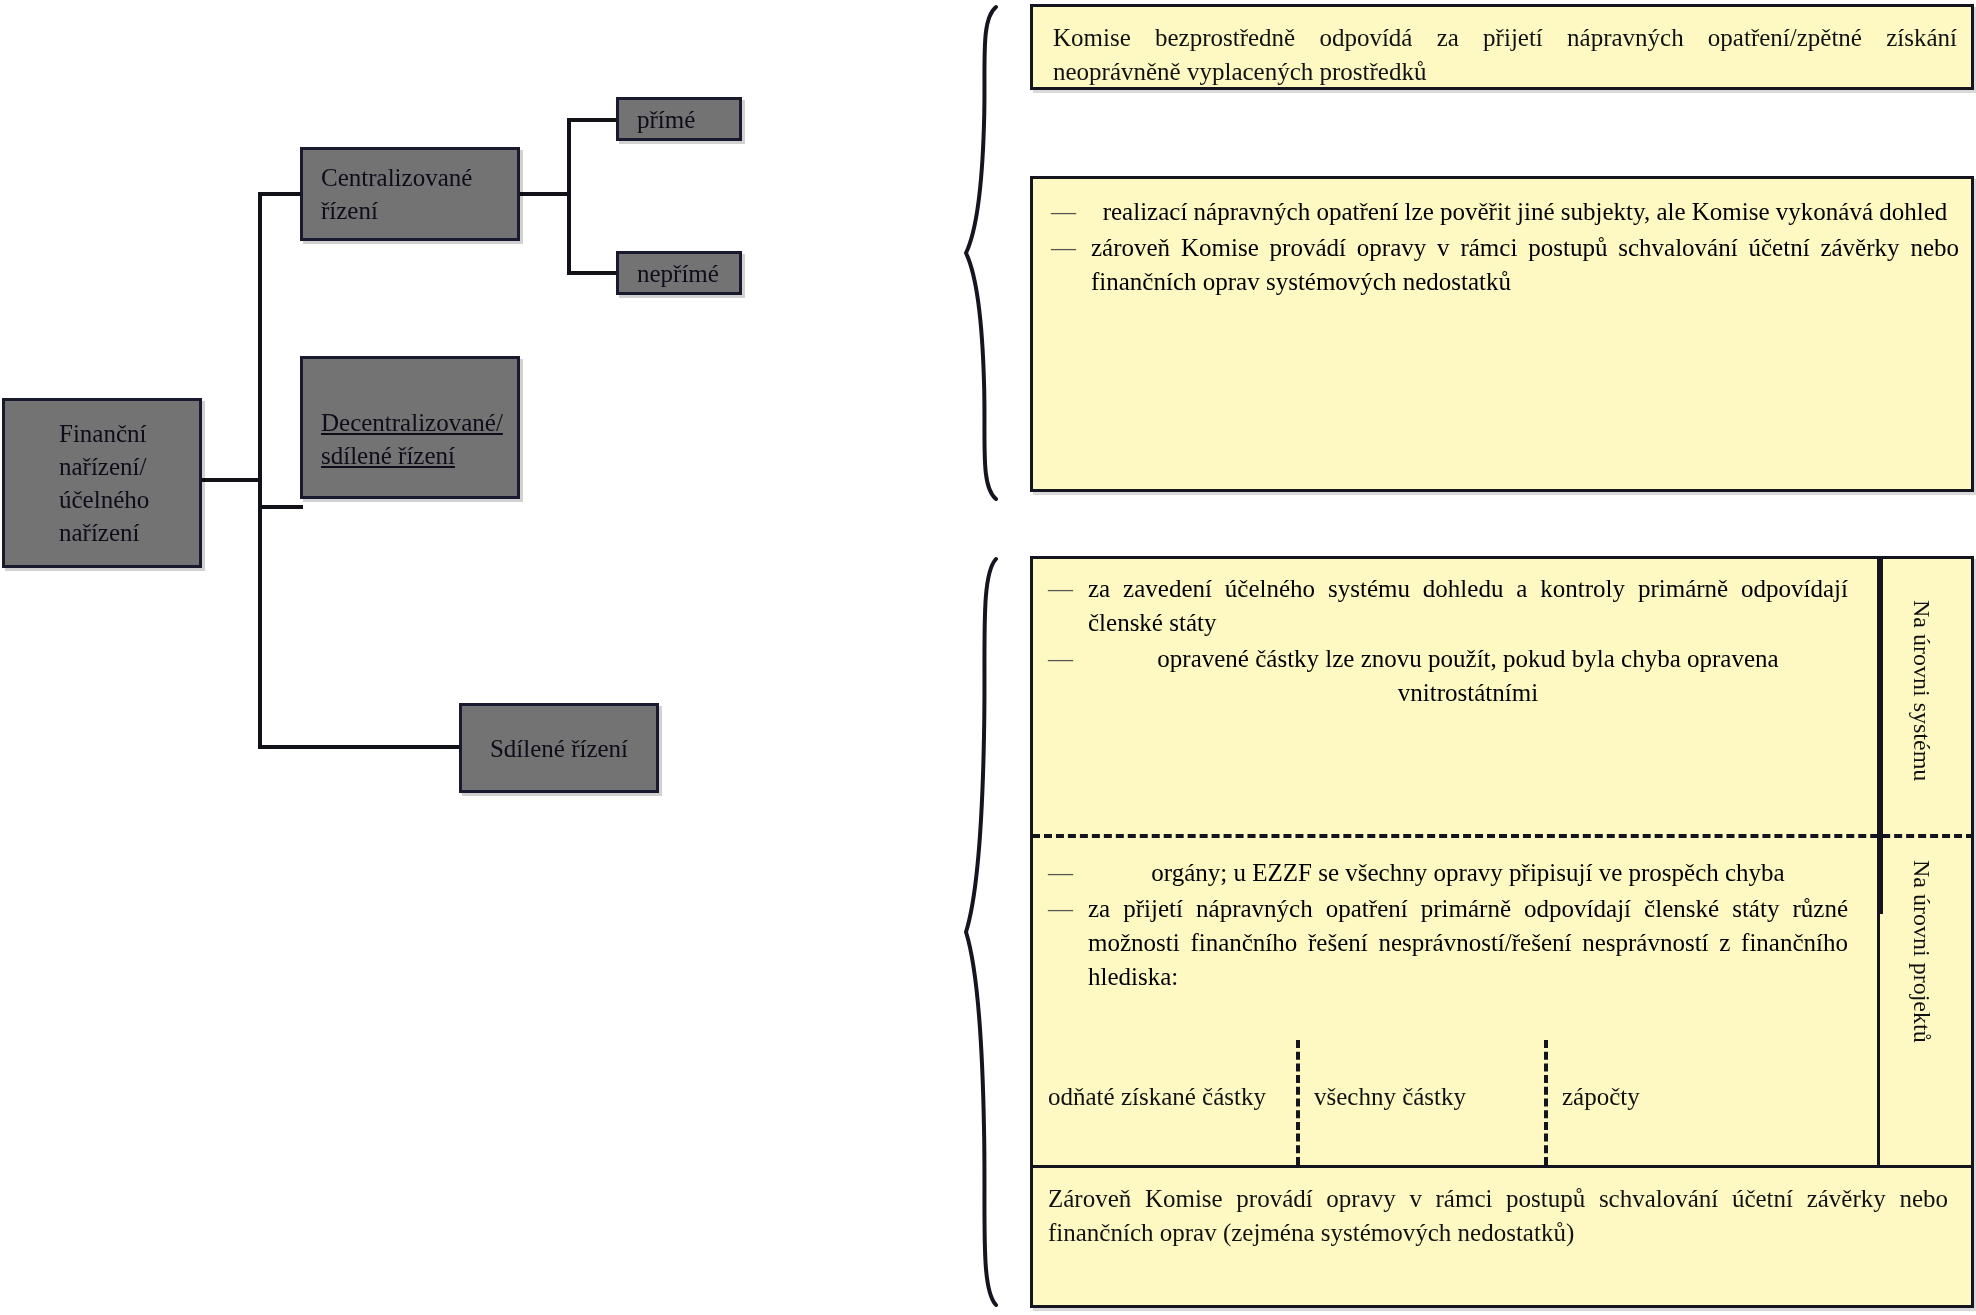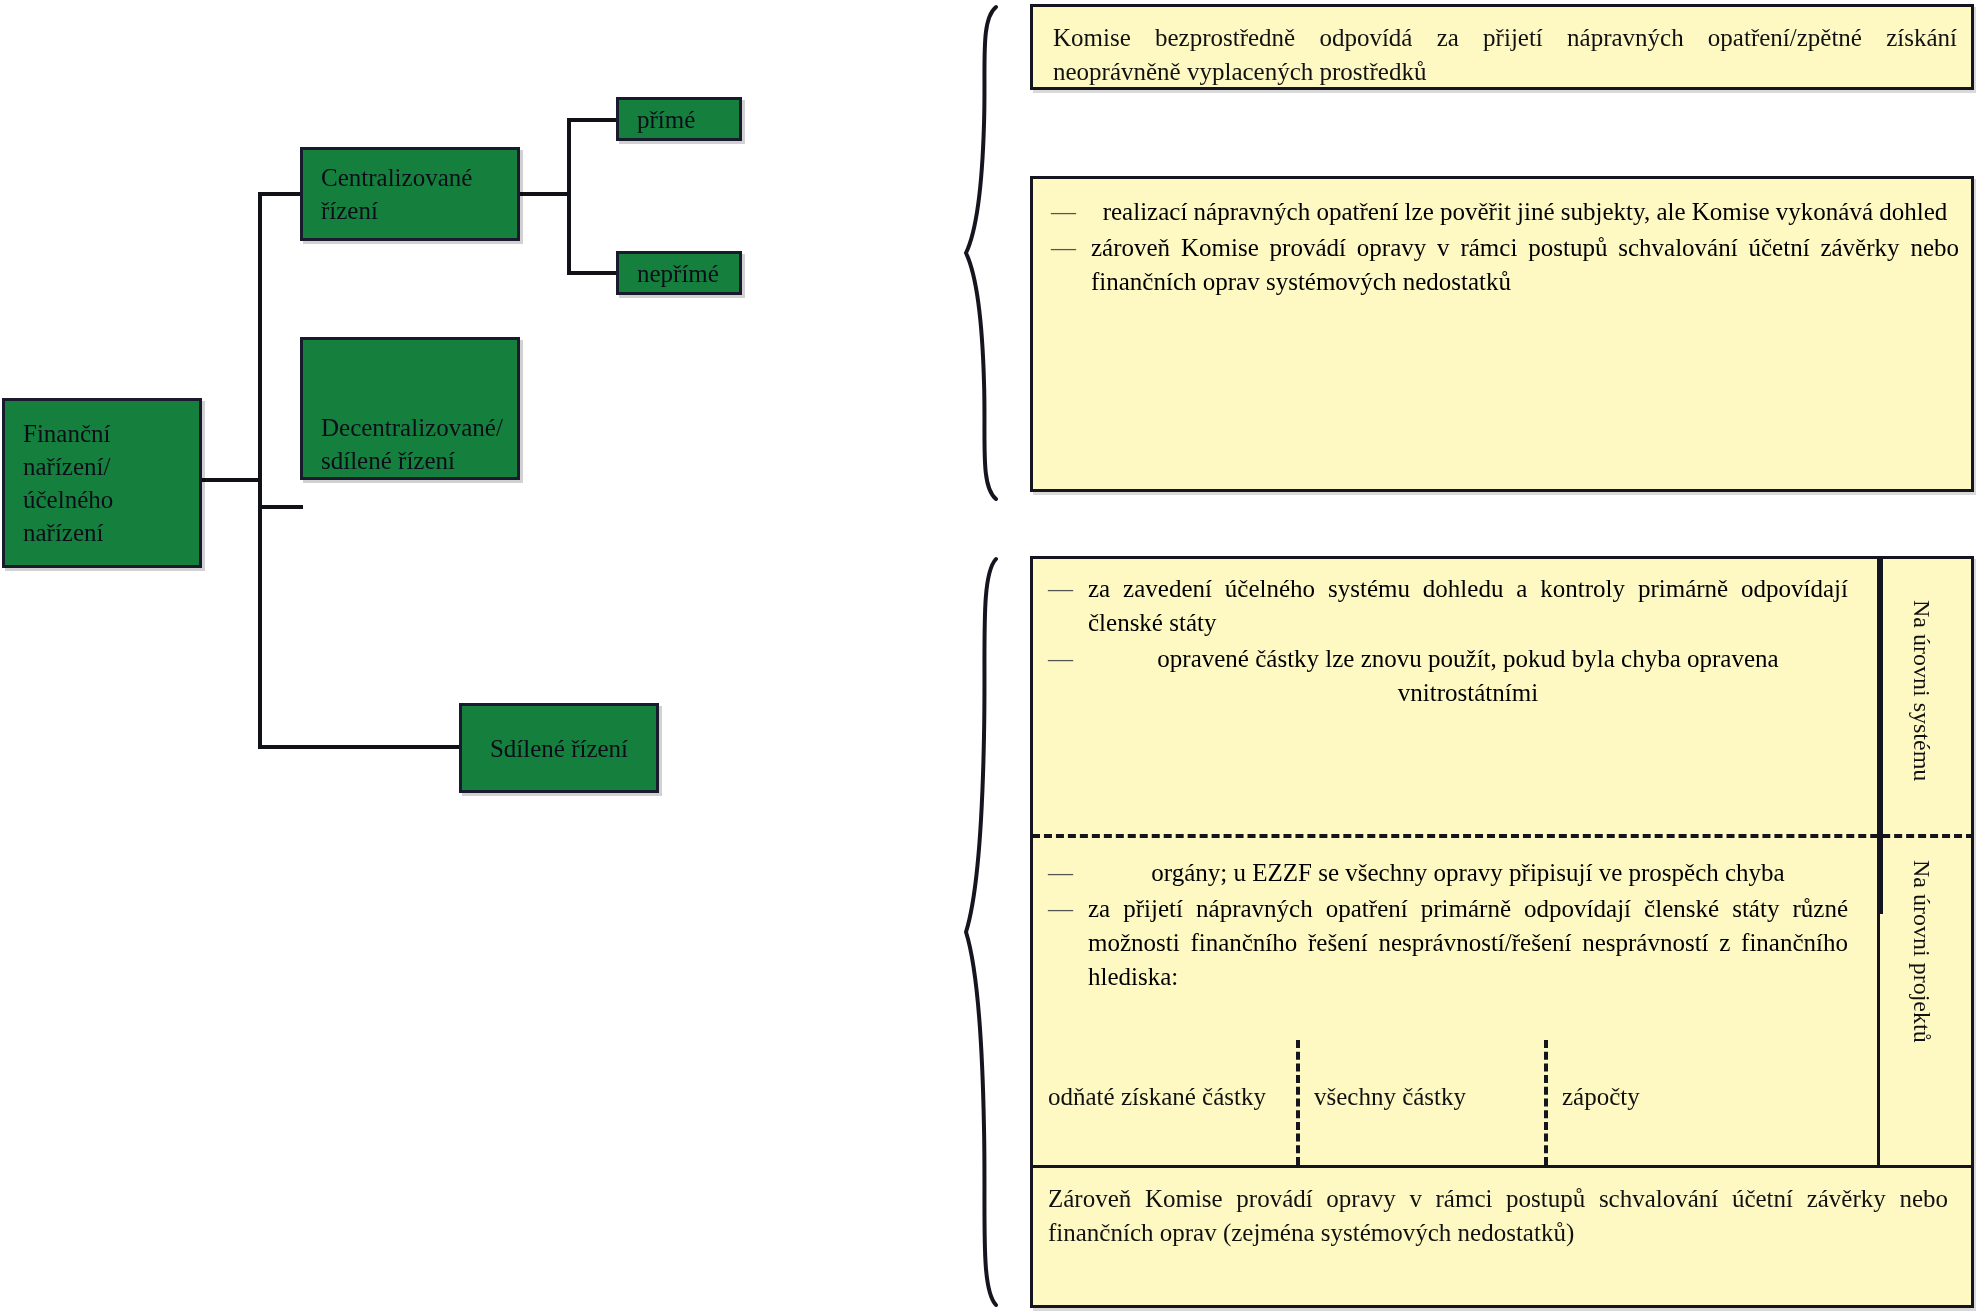--- a/index.html
+++ b/index.html
@@ -15,21 +15,21 @@
     position: relative;
     width: 1976px;
     height: 1315px;
     background: #ffffff;
     overflow: hidden;
   }
 
   
   .node {
     position: absolute;
-    background: #15803d;
+    background: #737373;
     border: 3px solid #1a1a2e;
     box-sizing: border-box;
     box-shadow: 3px 3px 0 rgba(0,0,0,0.18);
     display: flex;
     align-items: center;
     padding: 0 18px;
     font-size: 25px;
     line-height: 1.32;
     color: #0d0d1a;
   }
@@ -136,39 +136,39 @@
   <div class="ln h" style="left:258px; top:505px; width:45px;"></div>
 
   <div class="ln h" style="left:258px; top:745px; width:203px;"></div>
 
   <div class="ln h" style="left:518px; top:192px; width:53px;"></div>
   <div class="ln v" style="left:567px; top:118px; height:156px;"></div>
   <div class="ln h" style="left:567px; top:118px; width:50px;"></div>
   <div class="ln h" style="left:567px; top:271px; width:50px;"></div>
 
   <div class="node" style="left:2px; top:398px; width:200px; height:170px;">
-    <div style="width:100%;">
+    <div style="width:100%;margin-left:36px;">
       <div>Finanční nařízení/</div>
       <div>účelného nařízení</div>
     </div>
   </div>
 
   <div class="node" style="left:300px; top:147px; width:220px; height:94px; ">
     <span>Centralizované řízení</span>
   </div>
 
   <div class="node" style="left:616px; top:97px; width:126px; height:44px;">
     <span>přímé</span>
   </div>
 
   <div class="node" style="left:616px; top:251px; width:126px; height:44px;">
     <span>nepřímé</span>
   </div>
 
-  <div class="node" style="left:300px; top:337px; width:220px; height:143px; align-items:flex-end; padding-top:22px;">
+  <div class="node" style="left:300px; top:356px; width:220px; height:143px; align-items:center; padding-top:22px;text-decoration:underline;">
     <div style="width:100%;">
       <div>Decentralizované/</div>
       <div>sdílené řízení</div>
     </div>
   </div>
 
   <div class="node" style="left:459px; top:703px; width:200px; height:90px; justify-content:center;">
     <span>Sdílené řízení</span>
   </div>
 

